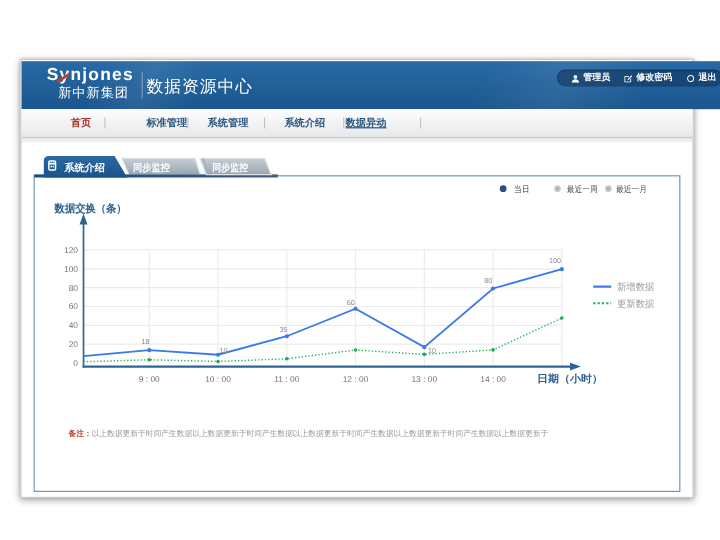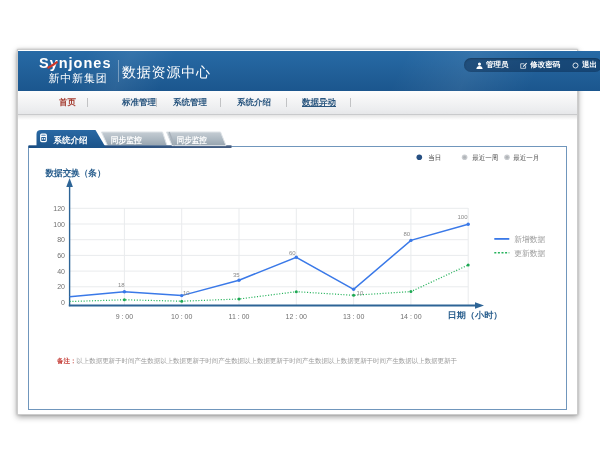--- a/index.html
+++ b/index.html
@@ -57,21 +57,21 @@
           <circle cx="5" cy="5" r="3.6" fill="none" stroke="#fff" stroke-width="1.2"></circle>
         </svg>退出</span>
     </div>
   </div>
   <div class="nav" style="position:absolute;left:18px;top:91px;width:559px;height:23px;"></div>
   <div class="abs" style="left:18px;top:115px;width:559px;height:5px;background:linear-gradient(180deg,rgba(0,0,0,0.10),rgba(0,0,0,0));"></div>
   <div class="nitem" style="left:42px;width:34px;color:#a33a2e;">首页</div>
   <div class="nitem" style="left:102px;width:38px;margin-left:16px;">标准管理</div>
   <div class="nitem" style="left:169px;width:38px;">系统管理</div>
   <div class="nitem" style="left:233px;width:38px;">系统介绍</div>
-  <div class="nitem" style="left:298px;width:38px;text-decoration:underline;">数据异动</div>
+  <div class="nitem" style="left:284px;width:38px;text-decoration:underline;">数据异动</div>
   <div class="nsep" style="left:87px;"></div>
   <div class="nsep" style="left:156px;"></div>
   <div class="nsep" style="left:220px;"></div>
   <div class="nsep" style="left:286px;"></div>
   <div class="nsep" style="left:350px;"></div>
 
   <div class="panel"></div>
 
   <svg class="abs" style="left:28px;top:126px;" width="210" height="22" viewBox="0 0 210 22">
     <defs>

